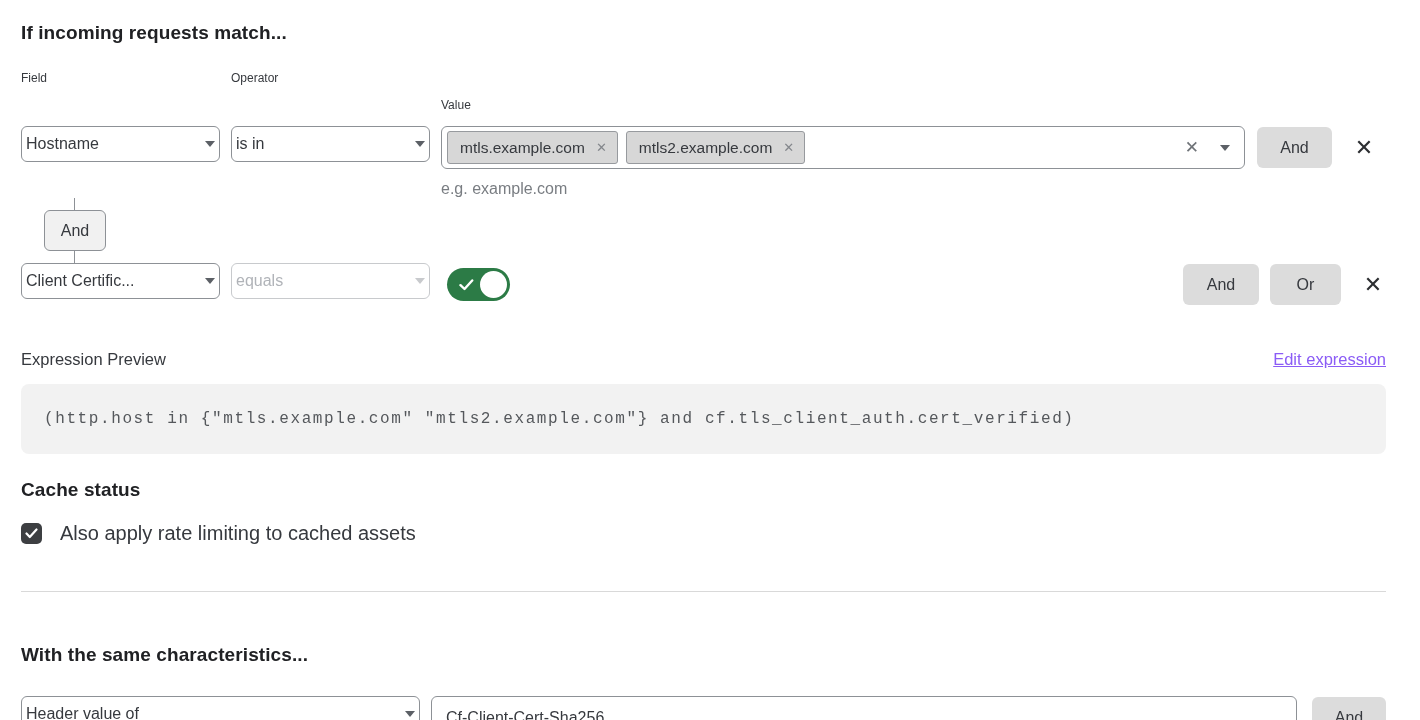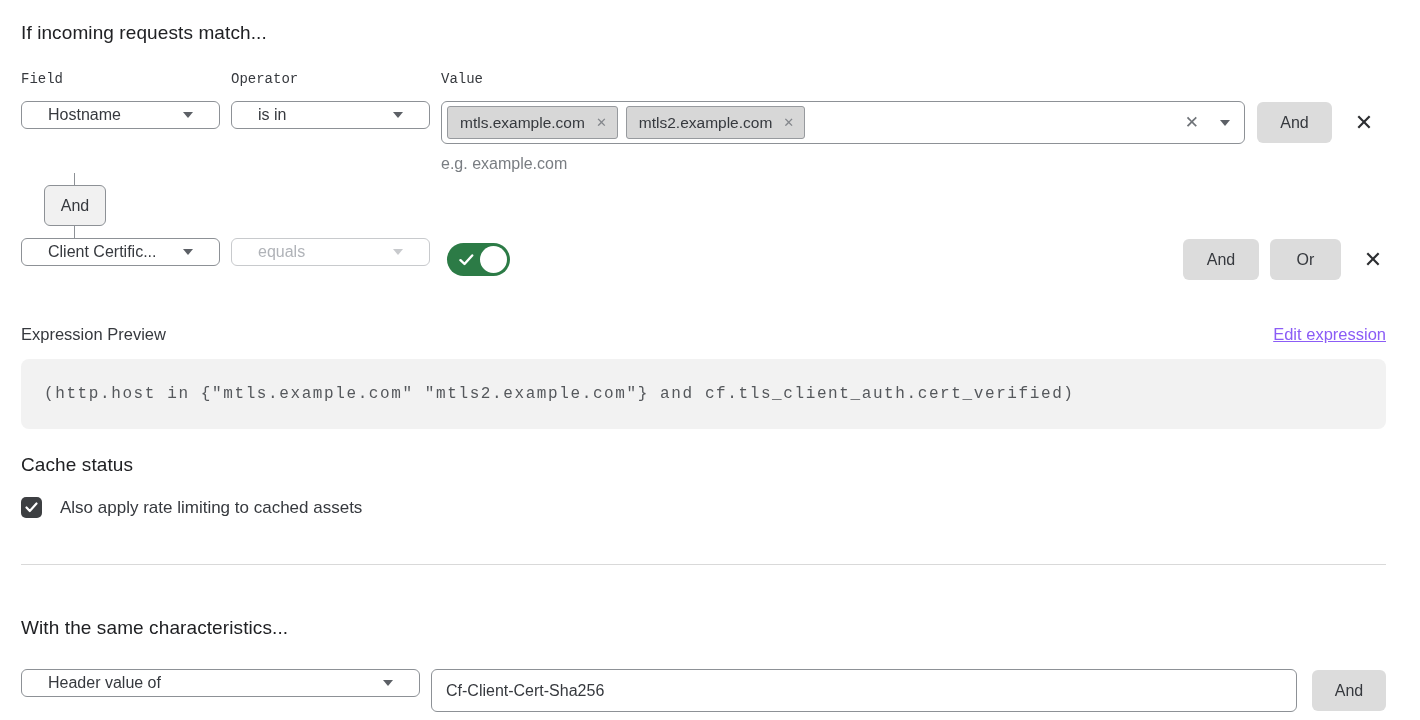--- a/index.html
+++ b/index.html
@@ -6,41 +6,41 @@
   html, body { width: 1420px; height: 720px; background: #fff; }
   body {
     font-family: "Liberation Sans", "DejaVu Sans", sans-serif;
     color: #36393e;
     font-size: 16px;
   }
   .wrap { width: 1365px; margin-left: 21px; padding-top: 22px; position: relative; }
 
   h2.section-heading {
     font-size: 19px;
-    font-weight: 400;
+    font-weight: 700;
     color: #202124;
     letter-spacing: .1px;
   }
 
   
   .col-labels { display: flex; margin-top: 27px; }
-  .col-labels .lbl { font-size: 14px; color: #36393e; font-family: Liberation Mono, monospace; }
+  .col-labels .lbl { font-size: 12px; color: #36393e; }
   .lbl-field    { width: 199px; margin-right: 11px; }
   .lbl-operator { width: 199px; margin-right: 11px; }
-  .lbl-value    { width: 804px; }
+  .lbl-value    { width: 804px; margin-top: 27px; }
 
   
   .ctl {
-    height: 28px;
+    height: 36px;
     border: 1px solid #8d9196;
     border-radius: 6px;
     background: #fff;
     display: flex;
     align-items: center;
-    padding: 0 26px;
+    padding: 0 4px;
     font-size: 16px;
     color: #36393e;
     cursor: pointer;
   }
   .select { justify-content: space-between; }
   .chev {
     width: 0; height: 0;
     border-left: 5.5px solid transparent;
     border-right: 5.5px solid transparent;
     border-top: 6.5px solid #5c6066;
@@ -175,21 +175,21 @@
   .cache-heading { margin-top: 25px; font-size: 18.5px; }
   .check-row { display: flex; align-items: center; margin-top: 21px; }
   .checkbox {
     width: 21px; height: 21px;
     background: #3d3f42;
     border-radius: 5px;
     display: flex; align-items: center; justify-content: center;
     cursor: pointer;
     flex: none;
   }
-  .check-row .cb-label { margin-left: 18px; font-size: 17px; color: #36393e; }
+  .check-row .cb-label { margin-left: 18px; font-size: 20px; color: #36393e; }
 
   .divider { margin-top: 46px; height: 1px; background: #d9d9d9; }
 
   
   .chars-heading { margin-top: 52px; font-size: 19px; }
   .chars-row { display: flex; align-items: flex-start; margin-top: 30px; }
   .w-selector { width: 399px; flex: none; margin-right: 11px; }
   .text-input {
     width: 866px;
     height: 43px;

